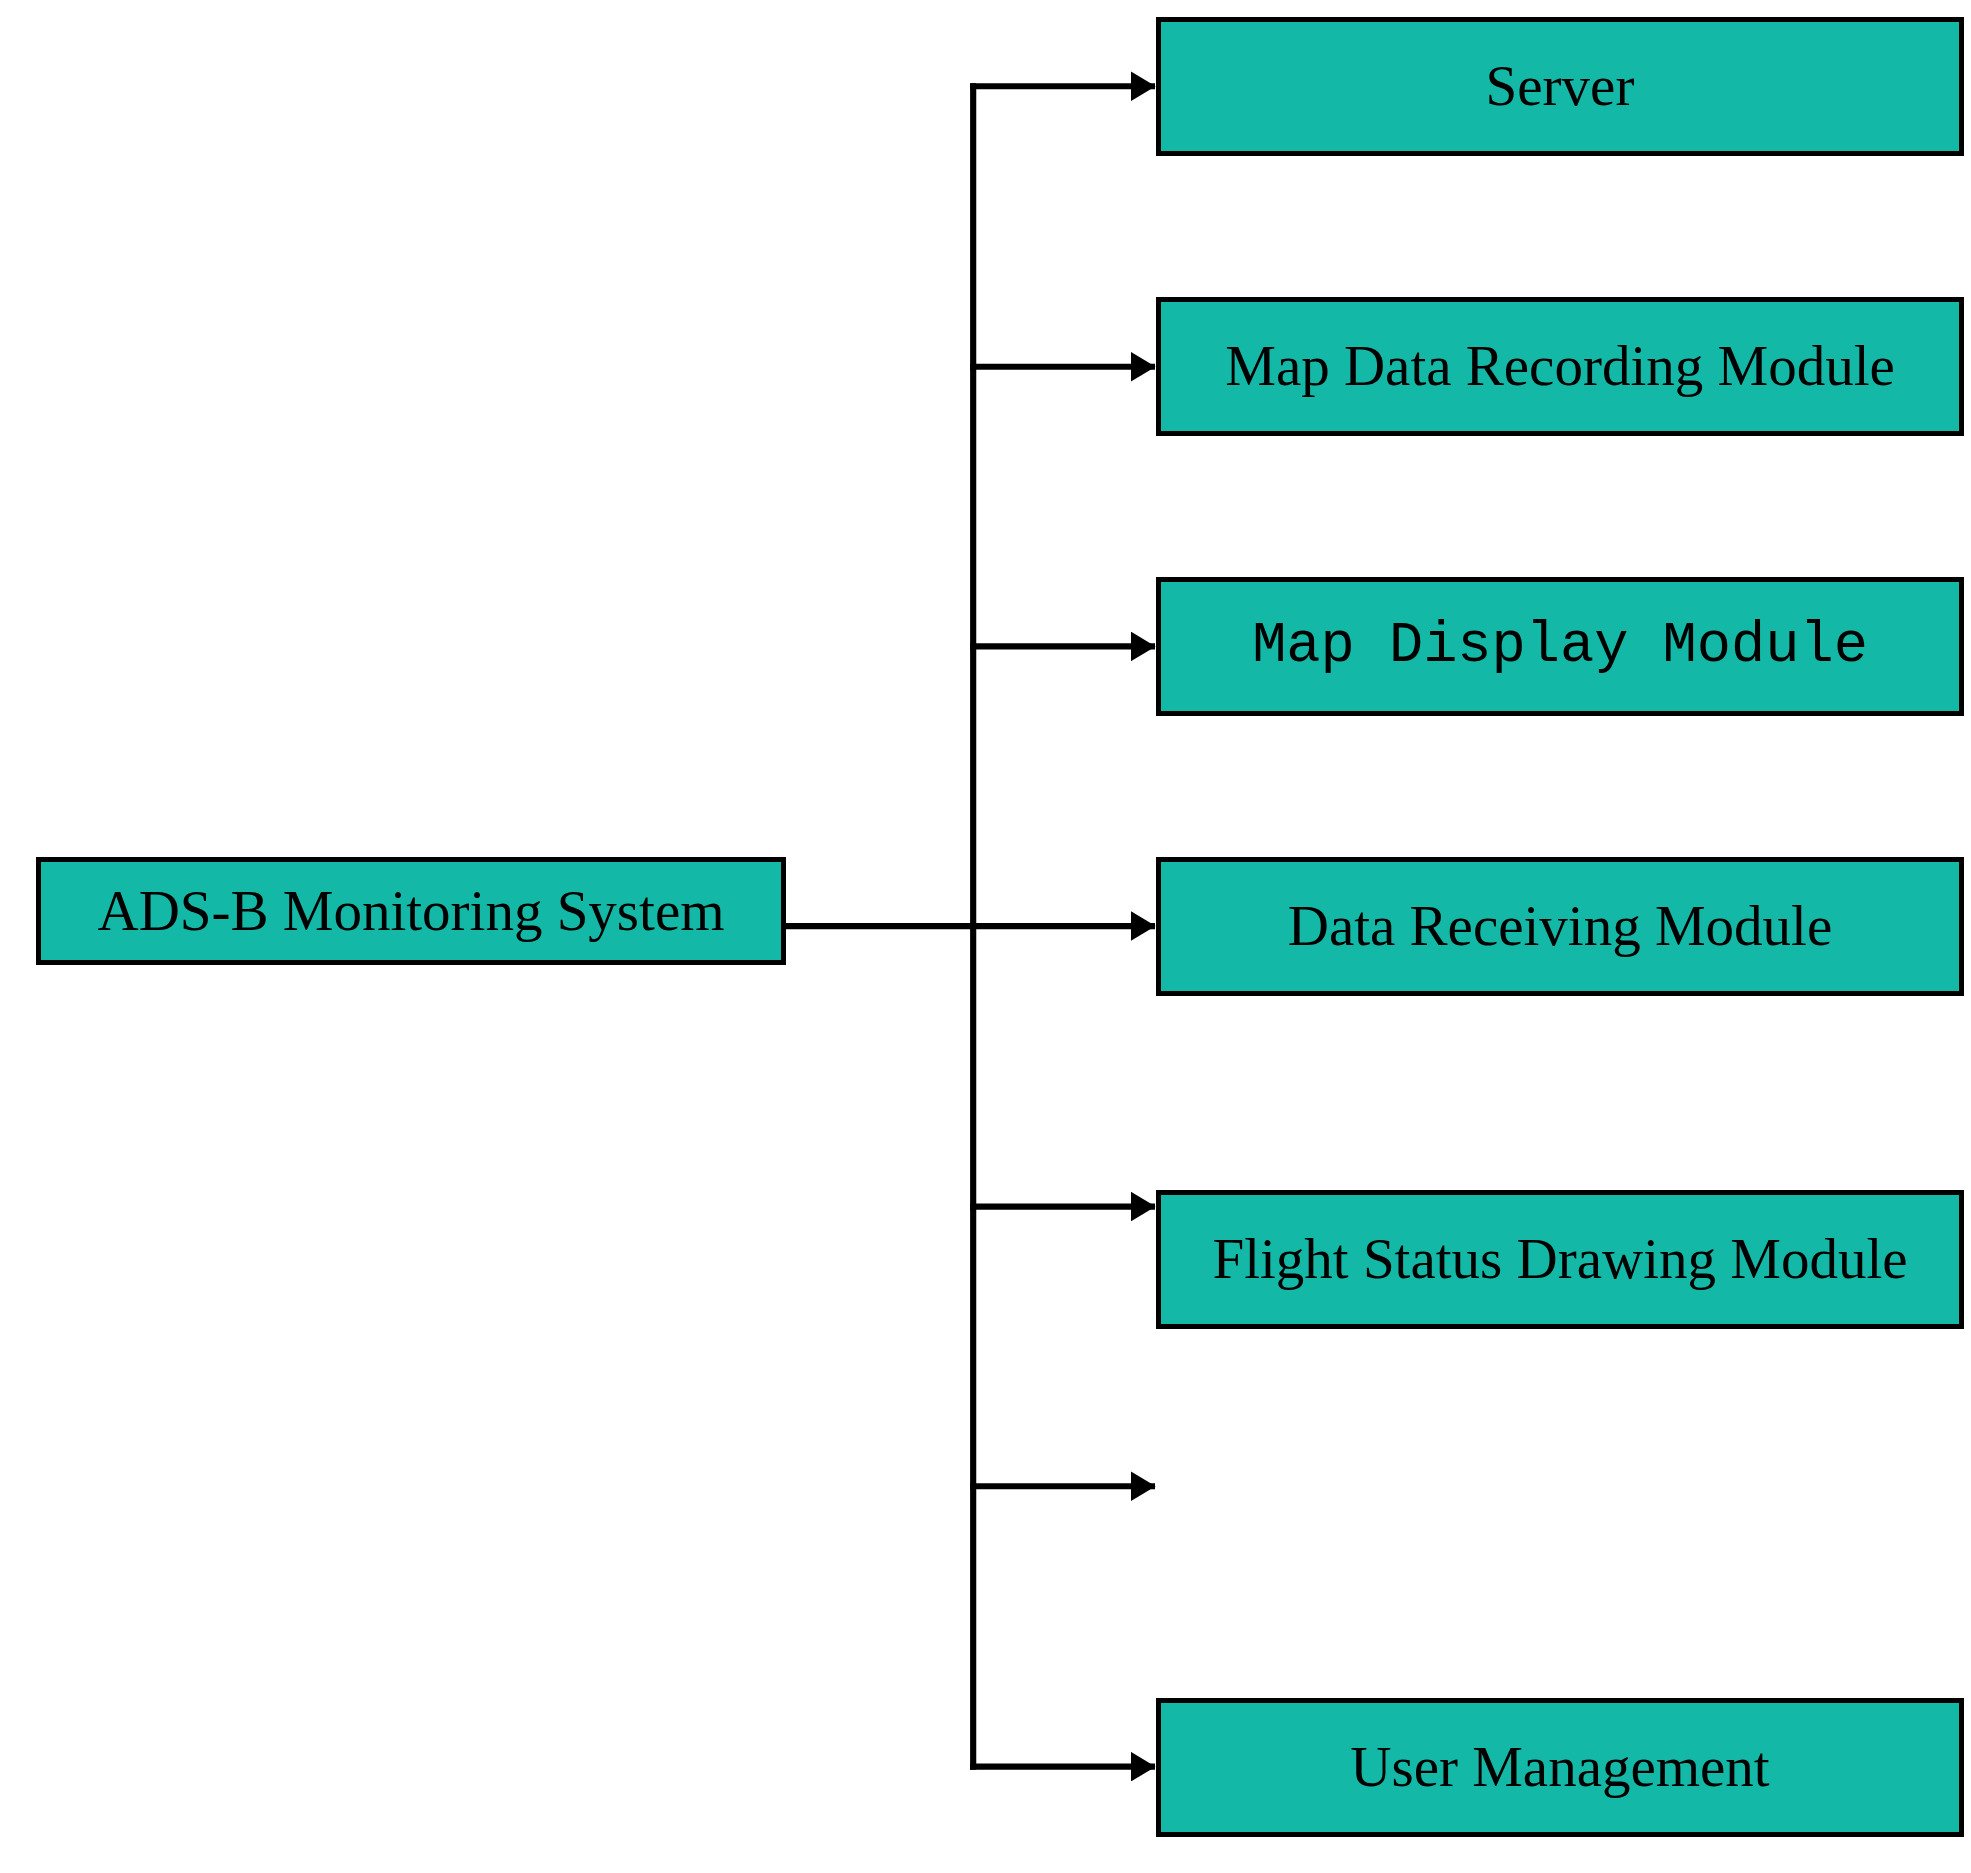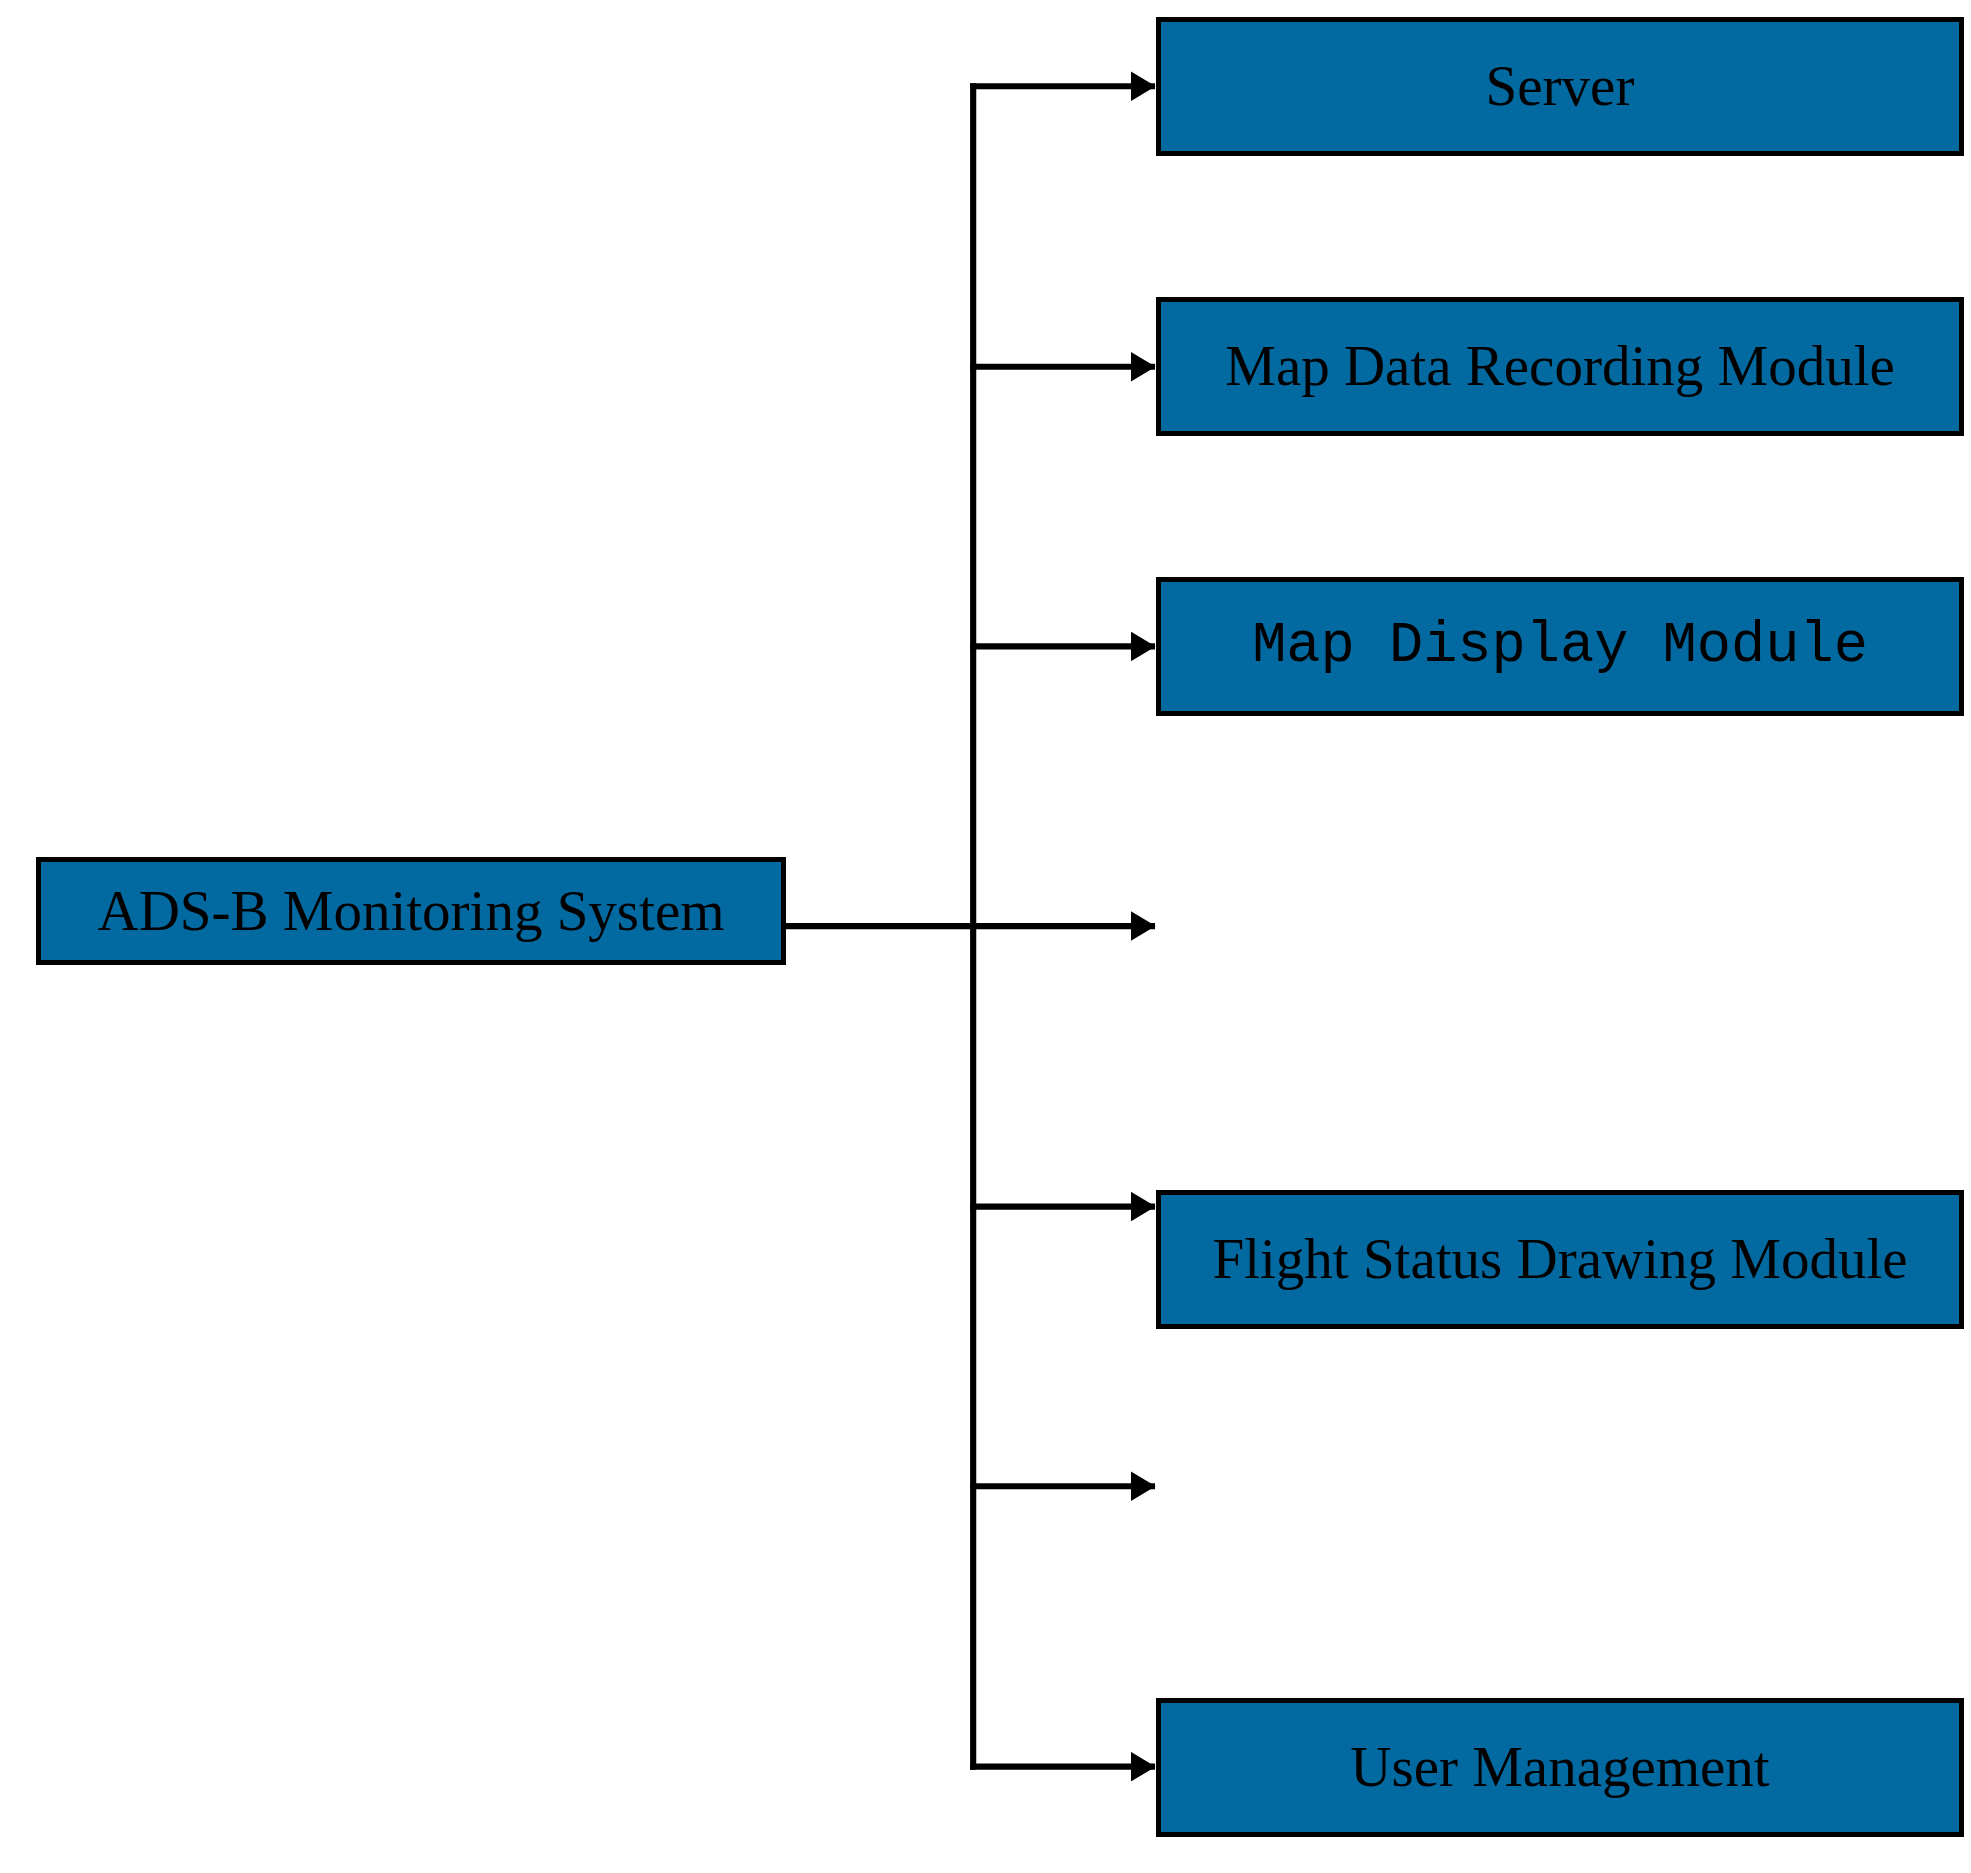--- a/index.html
+++ b/index.html
@@ -19,21 +19,21 @@
     position: absolute;
     left: 0;
     top: 0;
     width: 1971px;
     height: 1873px;
     display: block;
   }
   .node {
     position: absolute;
     box-sizing: border-box;
-    background: #0369a1;
+    background: #14b8a6;
     border: 5.4px solid #000000;
     display: flex;
     align-items: center;
     justify-content: center;
     text-align: center;
     color: #000000;
     font-size: 57px;
     line-height: 1.1;
     white-space: nowrap;
   }
@@ -94,20 +94,23 @@
   </div>
 
   <div class="node child c1">
     <span>Map Data Recording Module</span>
   </div>
 
   <div class="node child c2">
     <span>Map Display Module</span>
   </div>
 
+  <div class="node child c3">
+    <span>Data Receiving Module</span>
+  </div>
 
   <div class="node child c4">
     <span>Flight Status Drawing Module</span>
   </div>
 
 
   <div class="node child c6">
     <span>User Management</span>
   </div>
 

